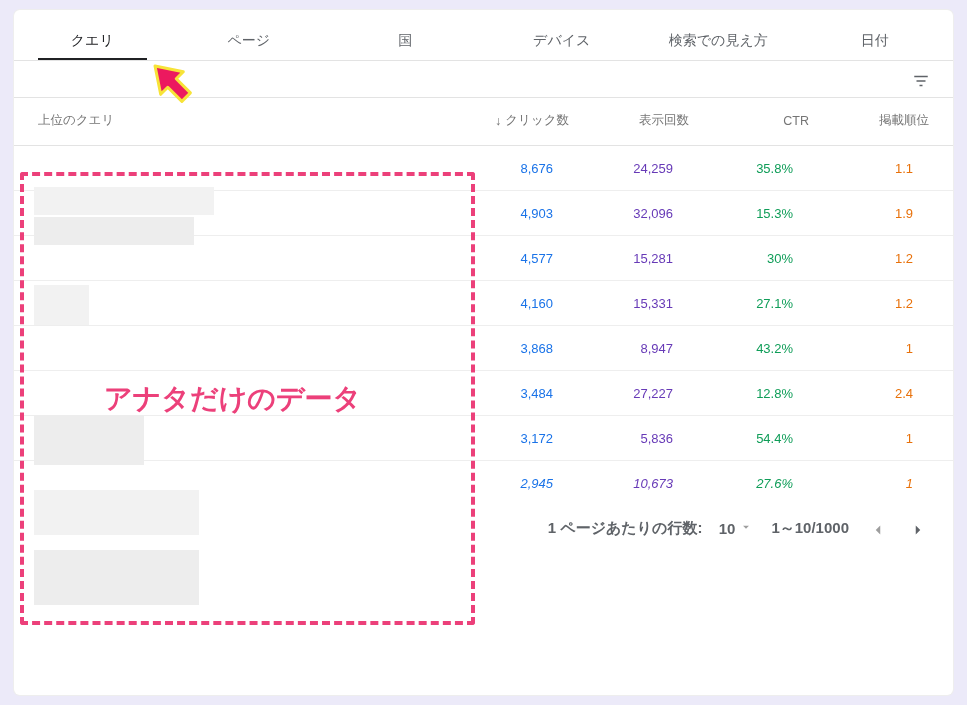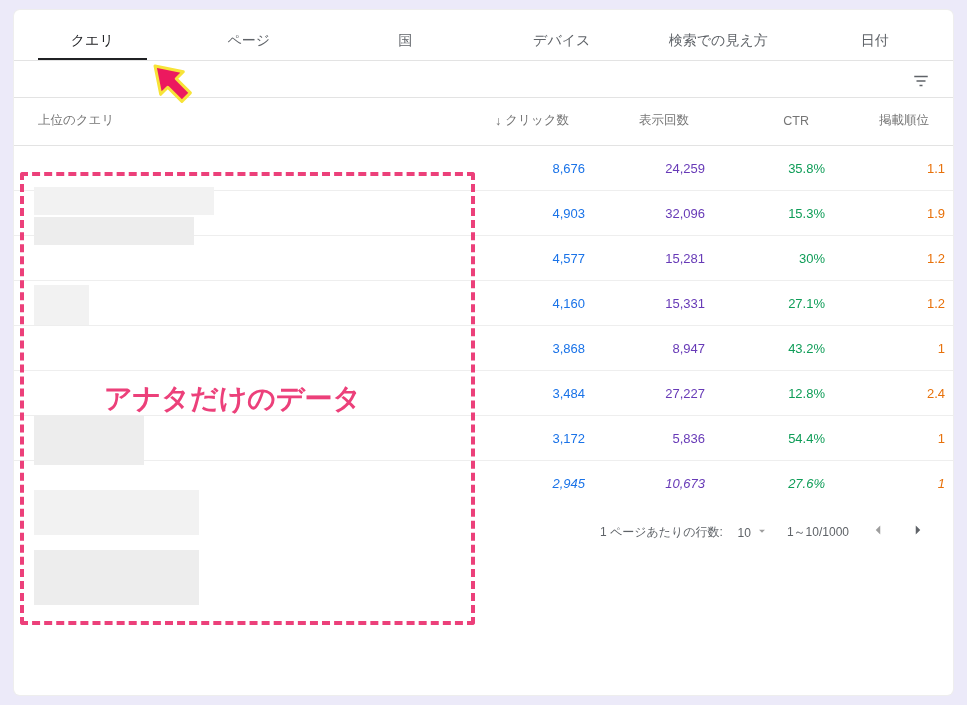--- a/index.html
+++ b/index.html
@@ -14,29 +14,29 @@
   
   .filterbar { display: flex; justify-content: flex-end; padding: 10px 22px 6px; border-bottom: 1px solid #e3e3e3; }
   .filter-icon { width: 20px; height: 20px; cursor: pointer; color: #5f6368; display:flex; align-items:center; justify-content:center;}
   
   .thead { display: flex; align-items: center; padding: 14px 24px 16px; font-size: 12.5px; color: #757575; border-bottom: 1px solid #e3e3e3; justify-content: space-between; }
   .col-query { flex: 1.3; text-align: left; }
   .col-n { width: 120px; text-align: right; }
   .col-n.first { display:flex; justify-content:flex-end; align-items:center; gap:4px; }
   
   .rows { }
-  .row { display: flex; align-items: center; padding: 12px 8px; border-bottom: 1px solid #eee; font-size: 13px; }
+  .row { display: flex; align-items: center; padding: 12px 40px; border-bottom: 1px solid #eee; font-size: 13px; }
   .row .col-query { min-height: 20px; }
   .clicks { color: #1a73e8; }
   .impr { color: #673ab7; }
   .ctr { color: #0f9d58; text-align: right; }
   .pos { color: #e8710a; }
   .row:last-child { border-bottom: none; font-style: italic; }
   
-  .pager { display: flex; align-items: flex-end; justify-content: flex-end; gap: 18px; padding: 14px 24px 4px; font-size: 12px; color: #5f6368; }
+  .pager { display: flex; align-items: flex-start; justify-content: flex-end; gap: 18px; padding: 14px 24px 4px; font-size: 15px; color: #5f6368; font-weight: bold; }
   .pager .select { display: inline-flex; align-items: center; gap: 4px; }
   .chev { width: 22px; height: 22px; display:flex; align-items:center; justify-content:center; color: #9e9e9e; cursor: default; }
   .chev.enabled { color: #5f6368; cursor: pointer; }
   
   .anno-box { position: absolute; pointer-events: none; border: 4px dashed #ec407a; border-radius: 3px; }
   .anno-text { position: absolute; pointer-events: none; color: #ec407a; font-size: 28px; font-weight: 800; white-space: nowrap; }
   .arrow { position: absolute; pointer-events: none; }
   .mosaic { position:absolute; background:#f2f2f2; }
   .mosaic.a{ background:#ededed;}
 </style>

